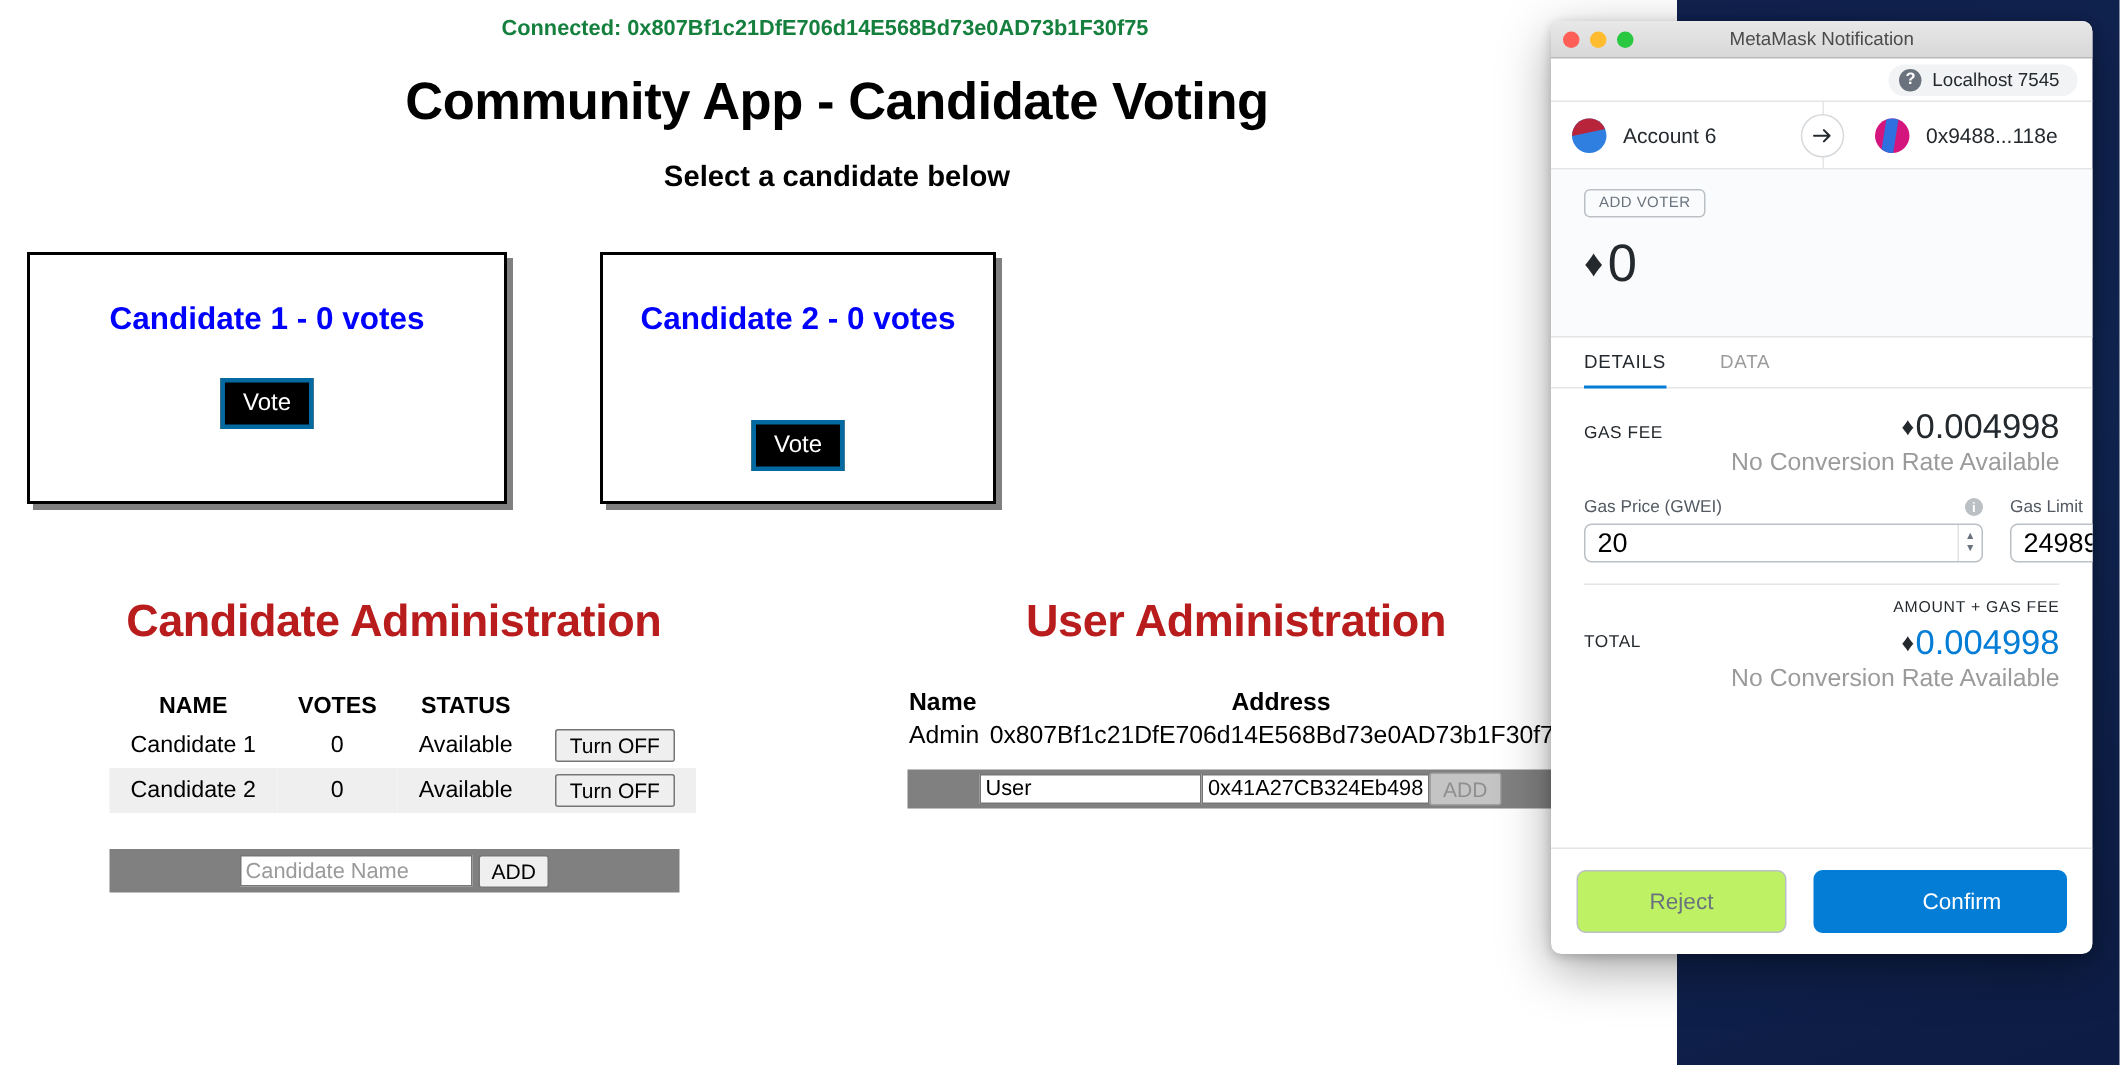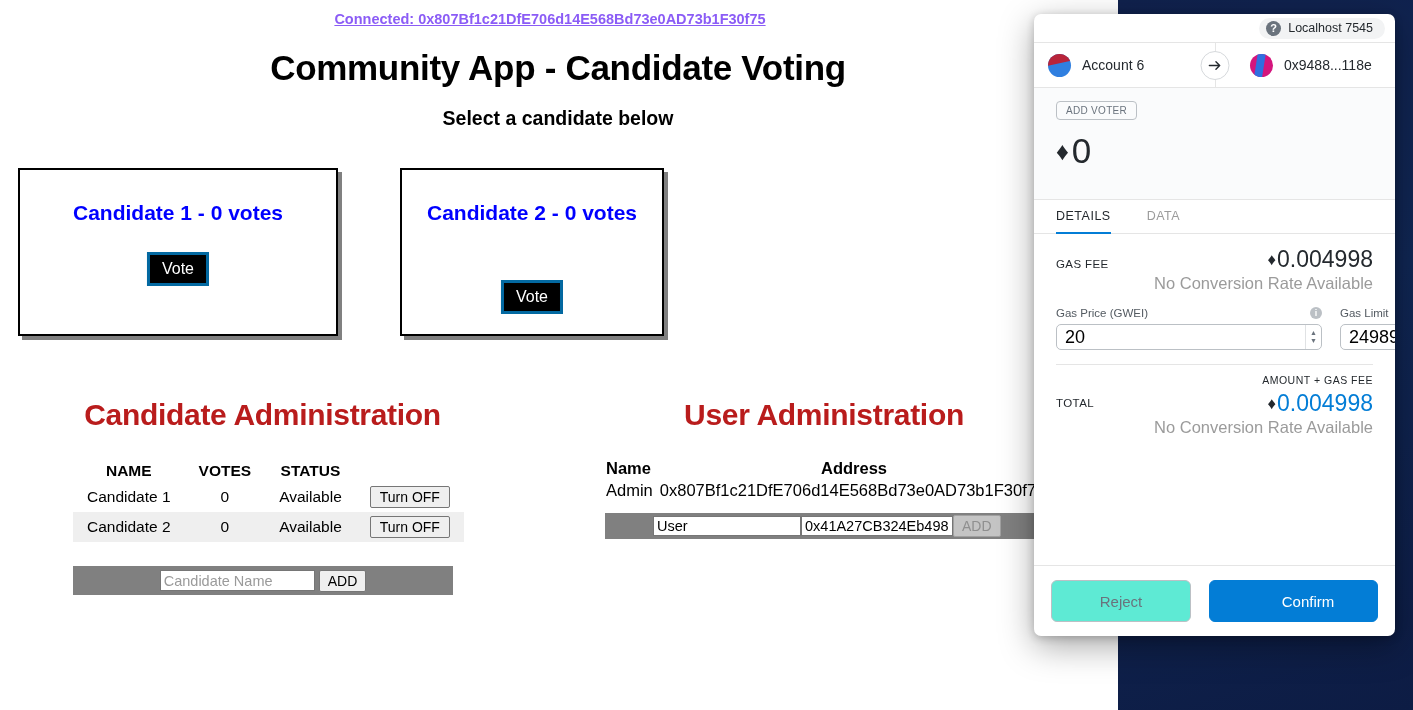--- a/index.html
+++ b/index.html
@@ -26,25 +26,24 @@
     width: 1118px; height: 710px;
     background: #ffffff;
     overflow: hidden;
   }
 
   #connected-banner {
     position: absolute;
     left: 0; top: 11px;
     width: 1100px;
     text-align: center;
-    color: #8b5cf6;
+    color: #15803d;
     font-weight: bold;
     font-size: 14.5px;
     white-space: nowrap;
-    text-decoration: underline;
   }
 
   #page-title {
     position: absolute;
     left: 0; top: 48px;
     width: 1116px;
     text-align: center;
     font-size: 35px;
     font-weight: bold;
     color: #000;
@@ -456,21 +455,21 @@
   }
   .mm-btn {
     flex: 1;
     height: 42px;
     border-radius: 6px;
     font-size: 15px;
     font-family: "Liberation Sans", sans-serif;
     cursor: pointer;
   }
   #reject-btn {
-    background: #5eead4;
+    background: #bef264;
     border: 1px solid #bbc0c5;
     color: #6a737d;
   }
   #confirm-btn {
     background: #037dd6;
     border: 1px solid #037dd6;
     color: #fff;
     padding-left: 35px;
   }
 </style>
@@ -545,20 +544,28 @@
   <div id="user-add-bar">
     <input id="user-name-input" type="text" value="User" style="">
     <input id="user-addr-input" type="text" value="0x41A27CB324Eb498c3" style="">
     <button id="user-add-btn">ADD</button>
   </div>
 
 </div>
 
 <div id="mm-window">
 
+  <div id="mm-titlebar">
+    <div id="traffic-group">
+      <span class="traffic red"></span>
+      <span class="traffic yellow"></span>
+      <span class="traffic green"></span>
+    </div>
+    <div id="mm-title-text">MetaMask Notification</div>
+  </div>
 
   <div id="mm-network-row">
     <div id="network-badge">
       <span class="net-dot">?</span>
       <span id="network-name">Localhost 7545</span>
     </div>
   </div>
 
   <div id="mm-accounts-row">
     <div id="arrow-divider"></div>

